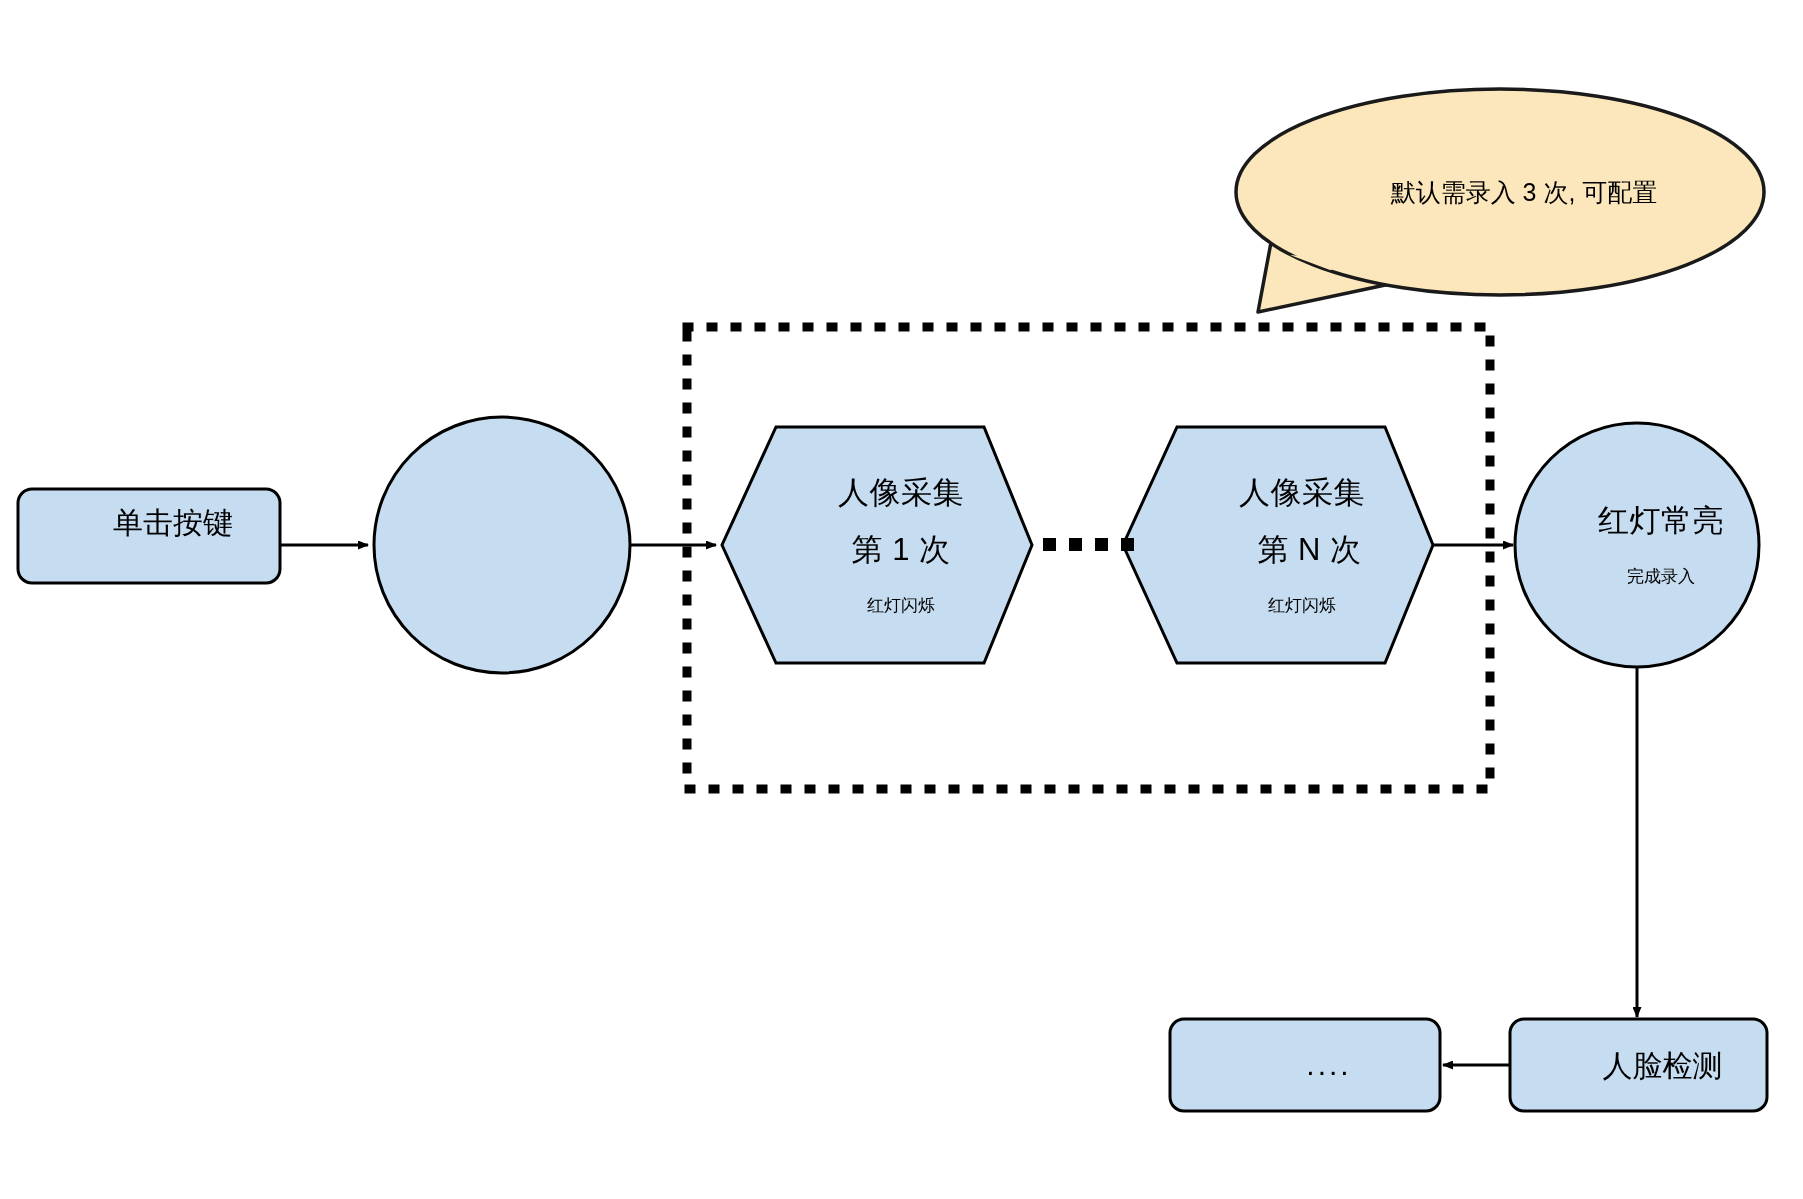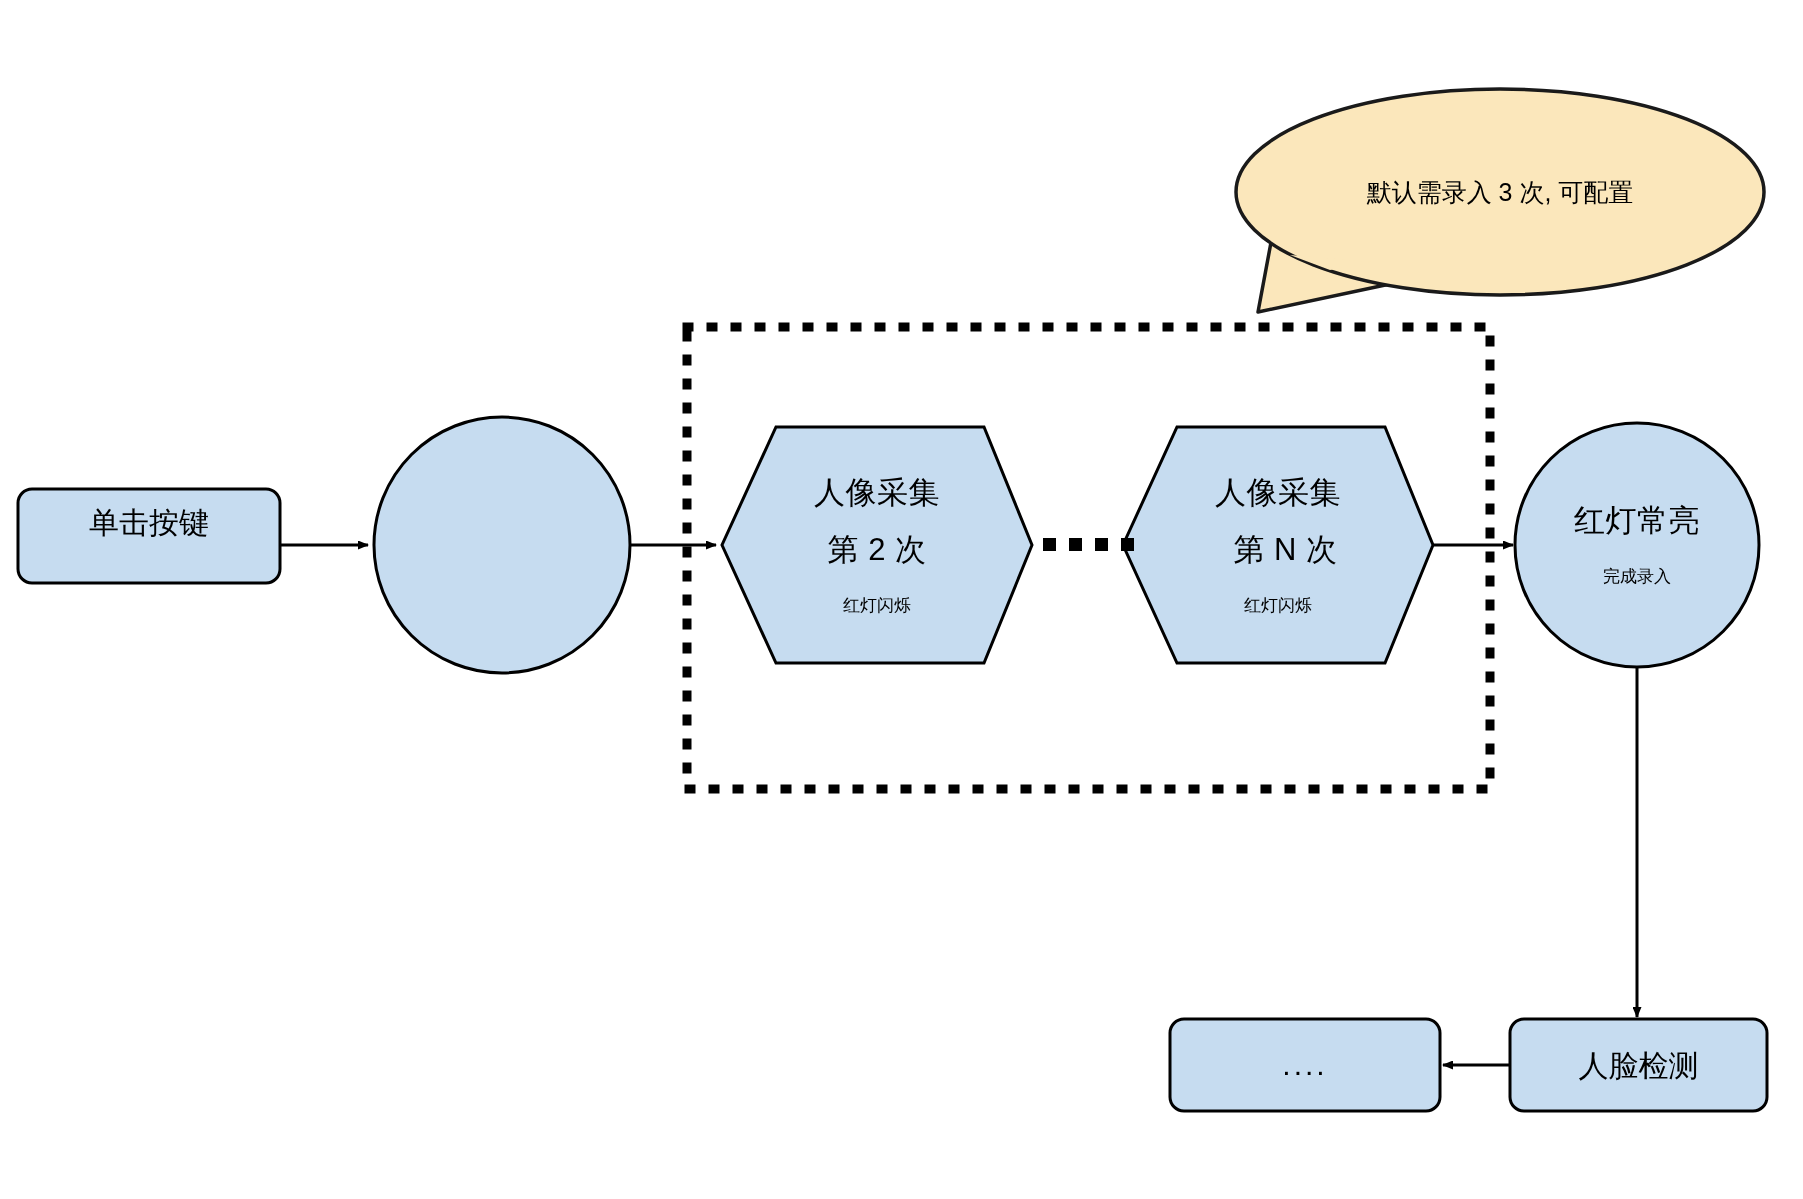--- a/index.html
+++ b/index.html
@@ -26,20 +26,21 @@
   }
   .node-label {
     position: absolute;
     display: flex;
     flex-direction: column;
     align-items: center;
     justify-content: center;
     pointer-events: none;
     text-align: center;
     color: #000000;
+    padding-left: 24px;
   }
   .title-lg {
     font-size: 31px;
     line-height: 1.25;
     letter-spacing: 0.5px;
     white-space: nowrap;
   }
   .title-md {
     font-size: 30px;
     line-height: 1.3;
@@ -115,21 +116,21 @@
     </g>
   </svg>
 
   <div class="node-label" style="left:18px; top:489px; width:262px; height:66px;">
     <div class="title-md">单击按键</div>
   </div>
 
 
   <div class="node-label" style="left:722px; top:427px; width:310px; height:236px;">
     <div class="title-lg">人像采集</div>
-    <div class="title-lg" style="margin-top:18px;">第 2 次</div>
+    <div class="title-lg" style="margin-top:18px;">第 1 次</div>
     <div class="sub-sm" style="margin-top:26px;">红灯闪烁</div>
   </div>
 
   <div class="node-label" style="left:1123px; top:427px; width:310px; height:236px;">
     <div class="title-lg">人像采集</div>
     <div class="title-lg" style="margin-top:18px;margin-left:15px;">第 N 次</div>
     <div class="sub-sm" style="margin-top:26px;">红灯闪烁</div>
   </div>
 
   <div class="node-label" style="left:1515px; top:423px; width:244px; height:244px;">

